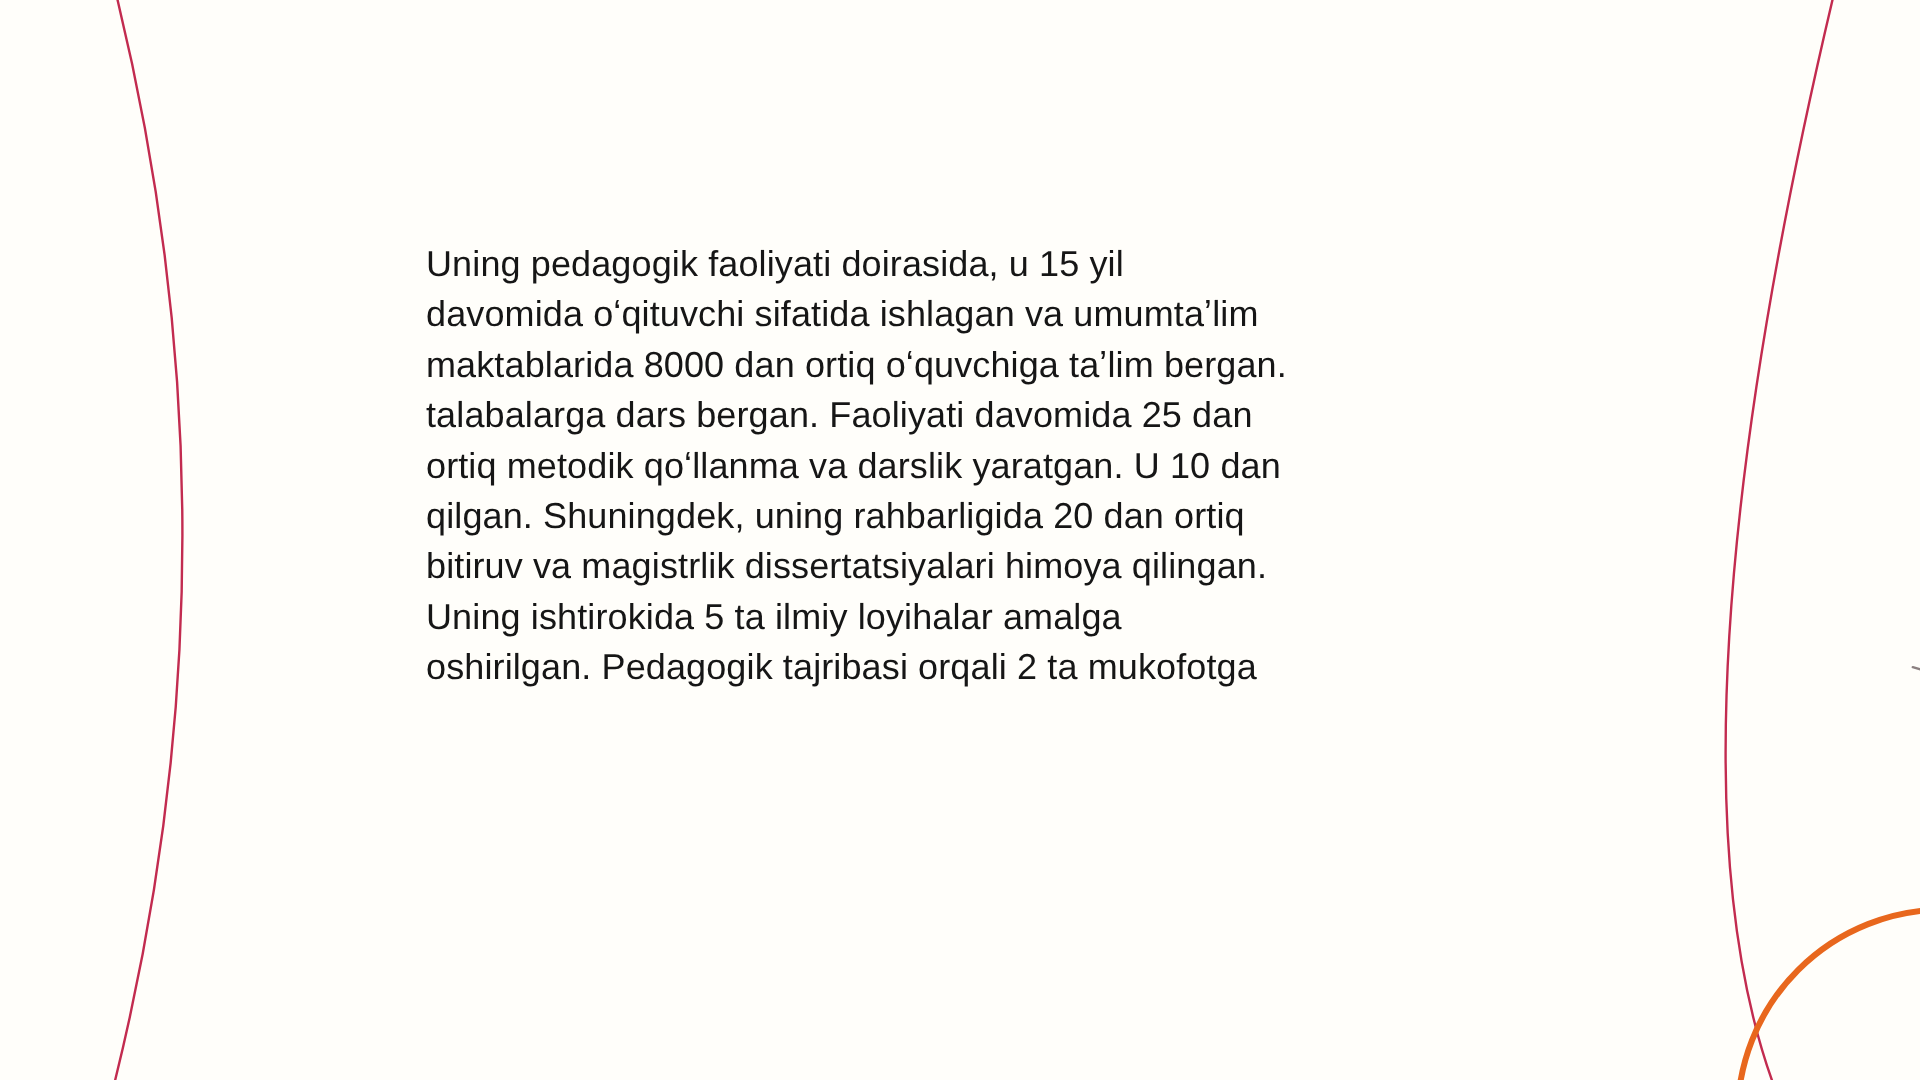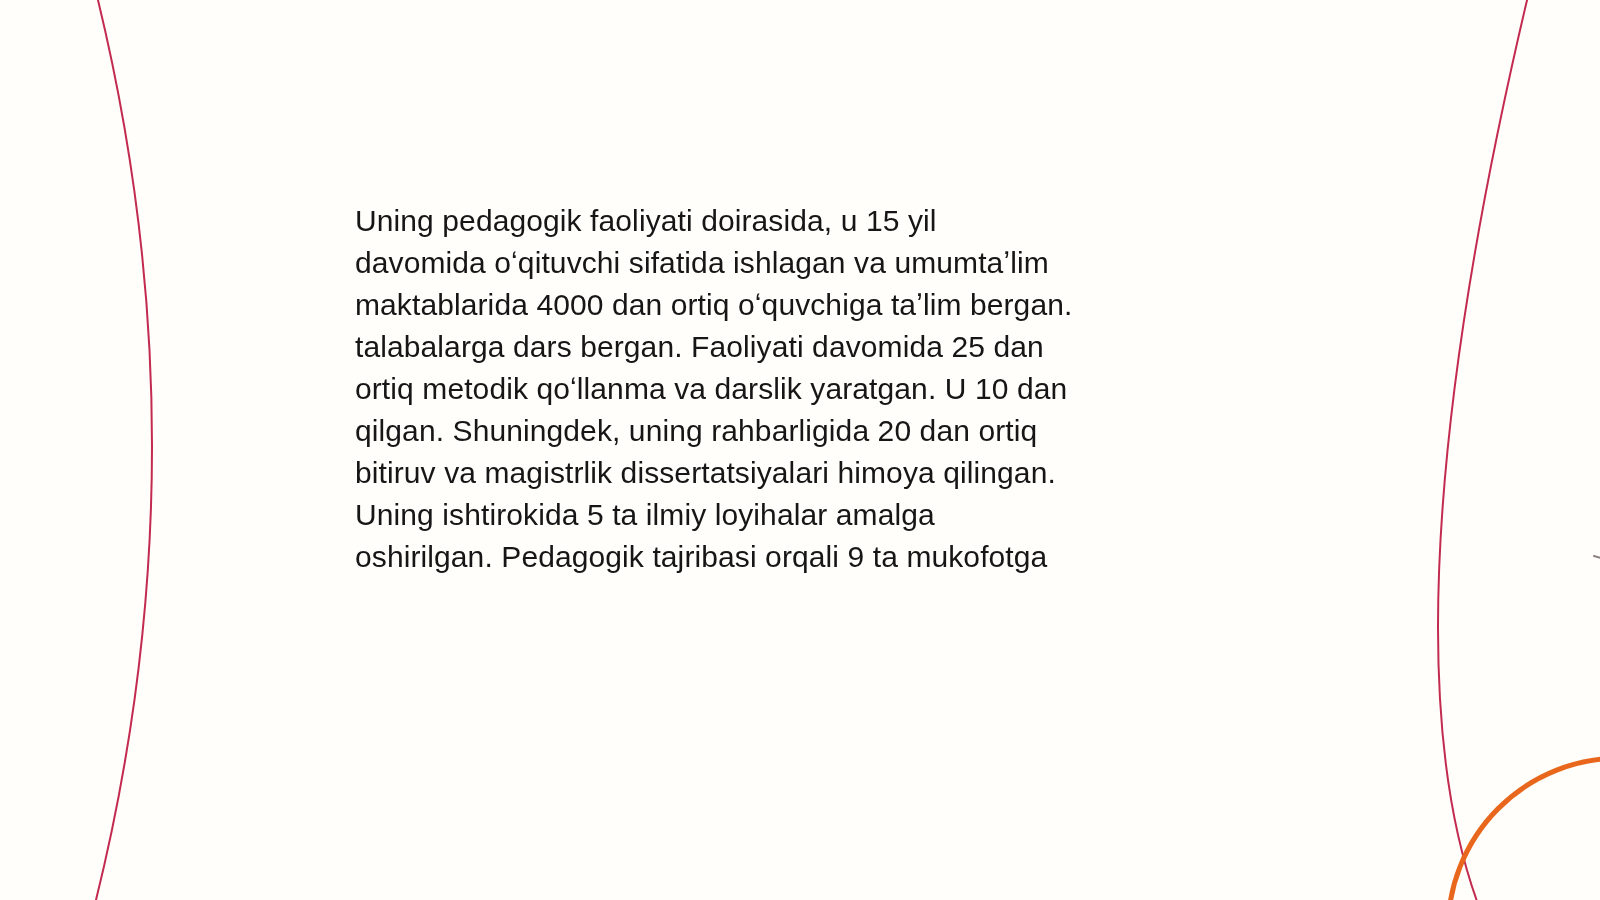--- a/index.html
+++ b/index.html
@@ -56,22 +56,22 @@
     <path d="M 1528,-4 Q 1378,630 1478,904" fill="none" stroke-width="2" stroke-linecap="round" stroke="#c22b4f"></path>
 
     <circle cx="1620" cy="930" r="172" fill="none" stroke-width="5" stroke="#e8671d"></circle>
 
     <path d="M 1594,556 L 1601,558" fill="none" stroke-width="2" stroke-linecap="round" stroke="#8b8080"></path>
   </svg>
 
   <div class="body-text">
     <div class="line">Uning pedagogik faoliyati doirasida, u 15 yil</div>
     <div class="line">davomida oʻqituvchi sifatida ishlagan va umumtaʼlim</div>
-    <div class="line">maktablarida 4000 dan ortiq oʻquvchiga taʼlim bergan.</div>
+    <div class="line">maktablarida 8000 dan ortiq oʻquvchiga taʼlim bergan.</div>
     <div class="line">talabalarga dars bergan. Faoliyati davomida 25 dan</div>
     <div class="line">ortiq metodik qoʻllanma va darslik yaratgan. U 10 dan</div>
     <div class="line">qilgan. Shuningdek, uning rahbarligida 20 dan ortiq</div>
     <div class="line">bitiruv va magistrlik dissertatsiyalari himoya qilingan.</div>
     <div class="line">Uning ishtirokida 5 ta ilmiy loyihalar amalga</div>
-    <div class="line">oshirilgan. Pedagogik tajribasi orqali 9 ta mukofotga</div>
+    <div class="line">oshirilgan. Pedagogik tajribasi orqali 2 ta mukofotga</div>
   </div>
 
 </div>
 
 </body></html>

